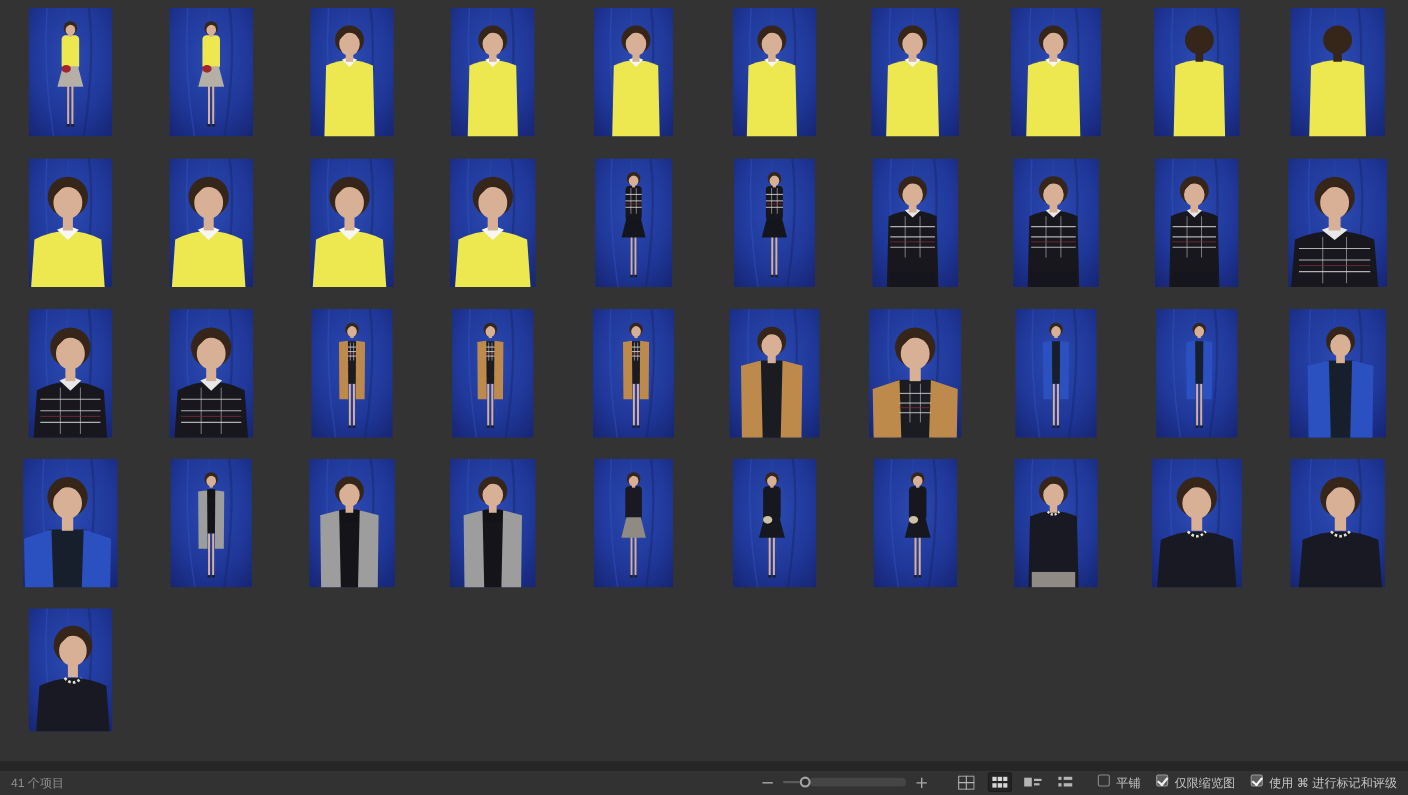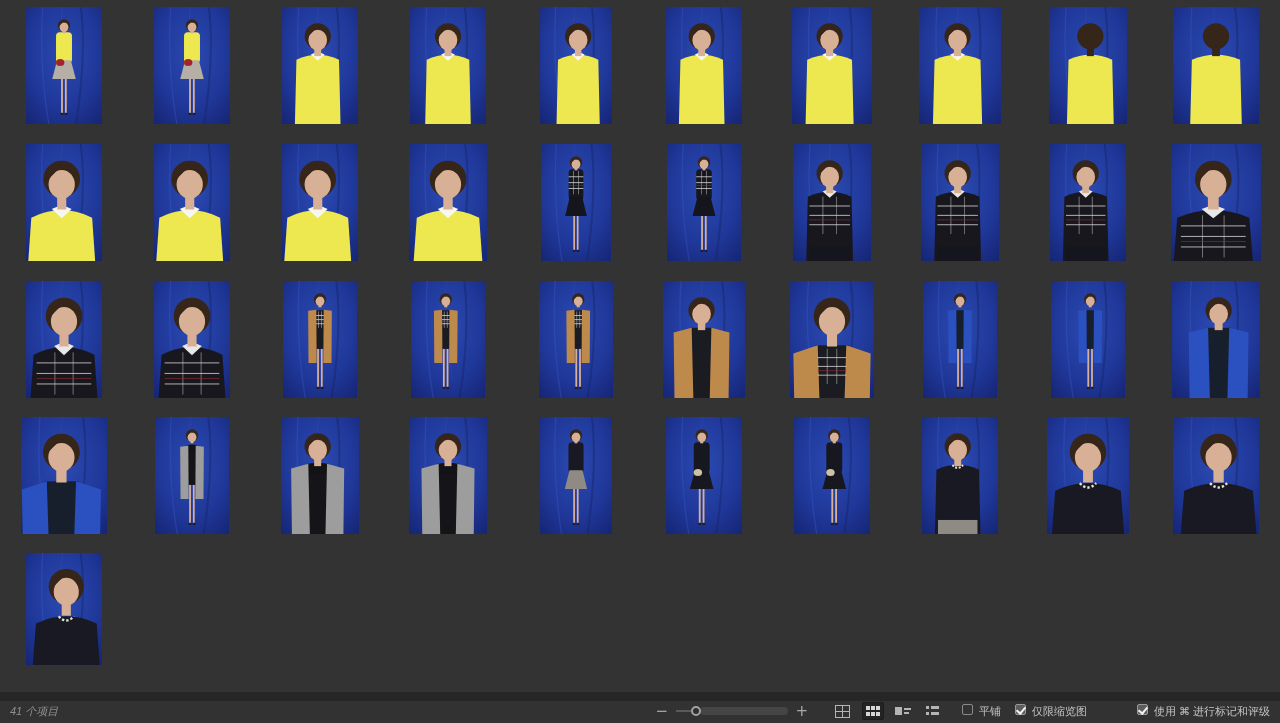--- a/index.html
+++ b/index.html
@@ -19,21 +19,21 @@
   
   #statusbar{
     position:absolute;left:0;right:0;bottom:0;height:31px;
     background:linear-gradient(to bottom,#262626 0,#262626 9px,#323232 9px,#323232 100%);
     display:flex;align-items:flex-end;
     color:#bdbdbd;font-size:11px;
   }
   #statusbar .inner{
     width:100%;display:flex;align-items:center;height:22px;padding:0 10px 2px 10px;box-sizing:border-box;
   }
-  #item-count{color:#8f8f8f;white-space:nowrap;font-style:italic;}
+  #item-count{color:#8f8f8f;white-space:nowrap;}
   .spacer{flex:1;}
   .zoomctl{display:flex;align-items:center;margin-right:22px;}
   .zoombtn{
     color:#a8a8a8;font-size:15px;line-height:14px;width:16px;text-align:center;cursor:default;
     font-family:"DejaVu Sans",sans-serif;
   }
   .slider{position:relative;width:112px;height:12px;margin:0 6px;}
   .slider .track-l{position:absolute;left:0;top:5px;height:2px;background:#5a5a5a;}
   .slider .track-r{position:absolute;top:2px;height:8px;border-radius:4px;background:#454545;}
   .slider .knob{
@@ -1198,18 +1198,18 @@
     </div>
 
     <div class="checkrow">
       <span class="cbox"></span>
       <span class="cklabel">平铺</span>
     </div>
     <div class="checkrow">
       <span class="cbox on"></span>
       <span class="cklabel">仅限缩览图</span>
     </div>
-    <div class="checkrow" style="margin-right:0;margin-left:36px;">
+    <div class="checkrow" style="margin-right:0;">
       <span class="cbox on"></span>
       <span class="cklabel">使用 ⌘ 进行标记和评级</span>
     </div>
   </div>
 </div>
 
 </body></html>

